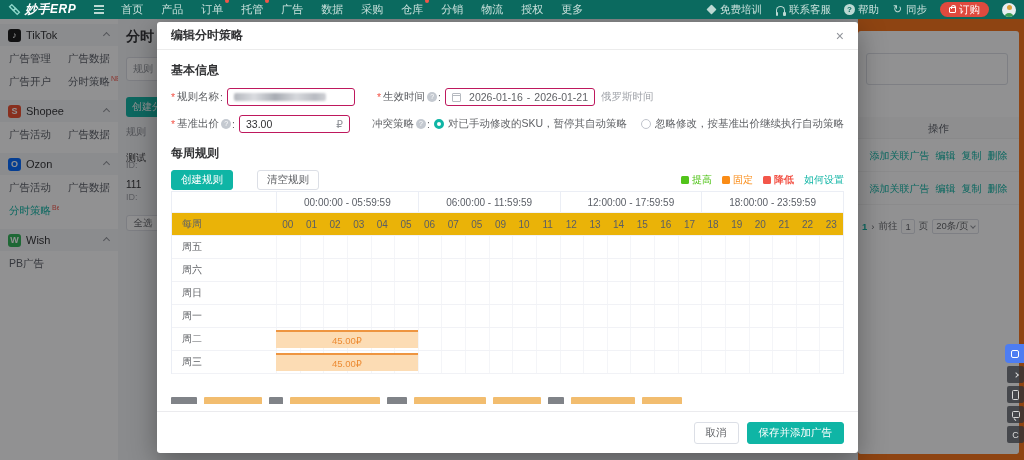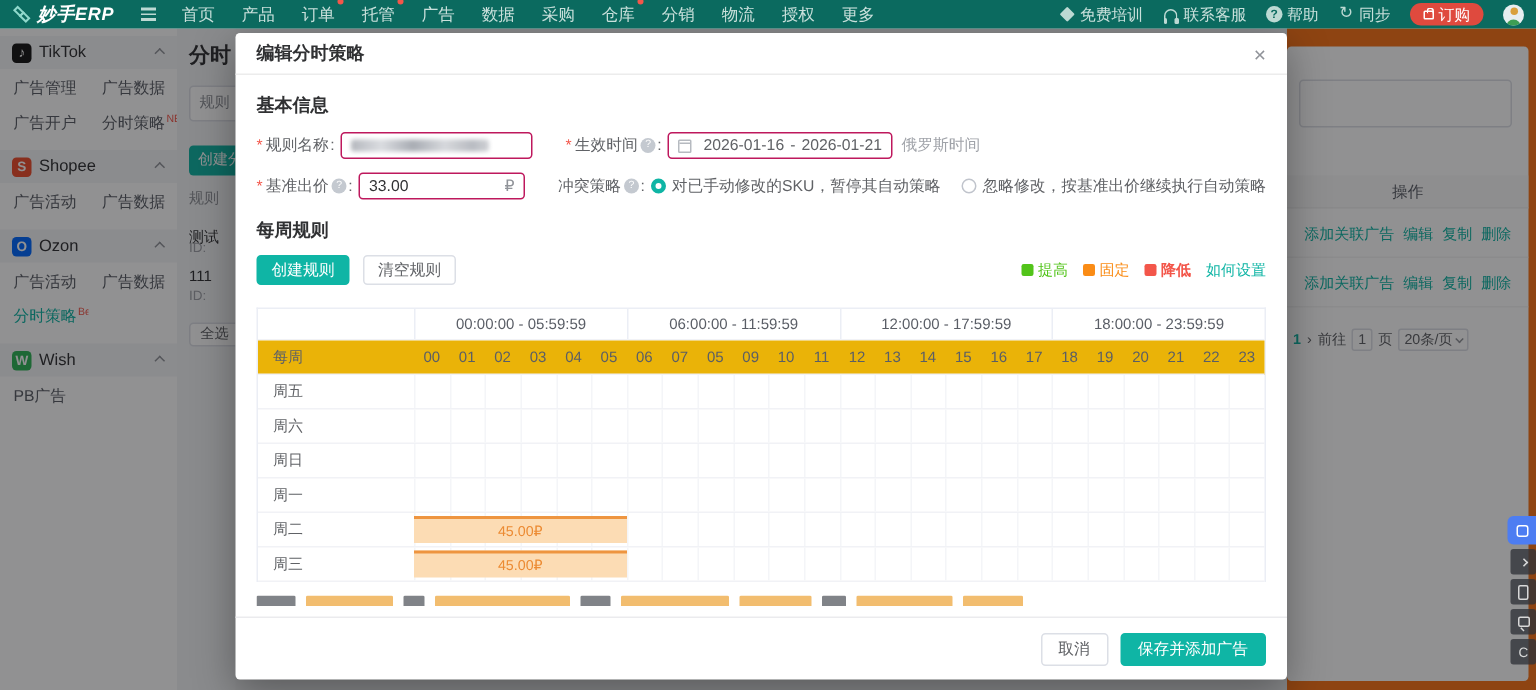--- a/index.html
+++ b/index.html
@@ -84,30 +84,30 @@
 .cal::before{content:'';position:absolute;left:0;right:0;top:1.5px;height:1px;background:#b6bac0}
 .date-box{width:150px;justify-content:space-between;color:#606266}
 .tz{color:#a0a3a9;margin-left:6px}
 .bid-inp{width:128px;justify-content:space-between}
 .cur{color:#909399}
 .rgroup{display:flex;align-items:center;gap:14px}
 .ropt{display:flex;align-items:center;gap:4px;cursor:pointer;white-space:nowrap}
 .rdo{flex:none;width:10px;height:10px;border-radius:50%;background:#fff}
 .rdo.on{border:3px solid #0fb5a5}
 .rdo.off{border:1px solid #c0c4cc}
-.toolbar{display:flex;align-items:center;gap:9px;margin-top:8px}
+.toolbar{display:flex;align-items:center;gap:24px;margin-top:8px}
 .btn{height:20px;padding:0 9px;border-radius:3px;font-size:10.5px;display:inline-flex;align-items:center;cursor:pointer;white-space:nowrap}
 .btn-teal{background:#0fb5a5;color:#fff;border:1px solid #0fb5a5}
 .btn-plain{background:#fff;color:#606266;border:1px solid #dcdfe6}
 .legend{margin-left:auto;display:flex;align-items:center;gap:10px;font-size:10px}
 .lg{display:inline-flex;align-items:center;gap:3px}
 .lg-sq{width:8px;height:8px;border-radius:1.5px}
 .howto{color:#0fb5a5;cursor:pointer;text-decoration:none}
 
-.sched{margin-top:15px;border:1px solid #ebeef5;border-bottom:none;font-size:10px;color:#606266}
+.sched{margin-top:1px;border:1px solid #ebeef5;border-bottom:none;font-size:10px;color:#606266}
 .t-row{display:flex;border-bottom:1px solid #f1f2f6;align-items:stretch}
 .t-corner,.t-label{flex:none;width:104px;padding-left:10px;display:flex;align-items:center}
 .t-blocks{height:21px}
 .t-block{flex:1;border-left:1px solid #ebeef5;display:flex;align-items:center;justify-content:center;color:#5a5e66}
 .t-hours{height:23px;background:#eab308}
 .t-hour{flex:1;display:flex;align-items:center;justify-content:center;color:#5a5e66}
 .t-day{height:23px}
 .t-cells{flex:1;display:flex;position:relative}
 .t-cell{flex:1;border-left:1px solid #f4f5f8;cursor:pointer}
 .t-bar{position:absolute;top:2px;bottom:2px;background:#fcdcb4;border-top:2px solid #ee9540;color:#ec8b33;display:flex;align-items:center;justify-content:center;font-size:9.5px;cursor:pointer}

